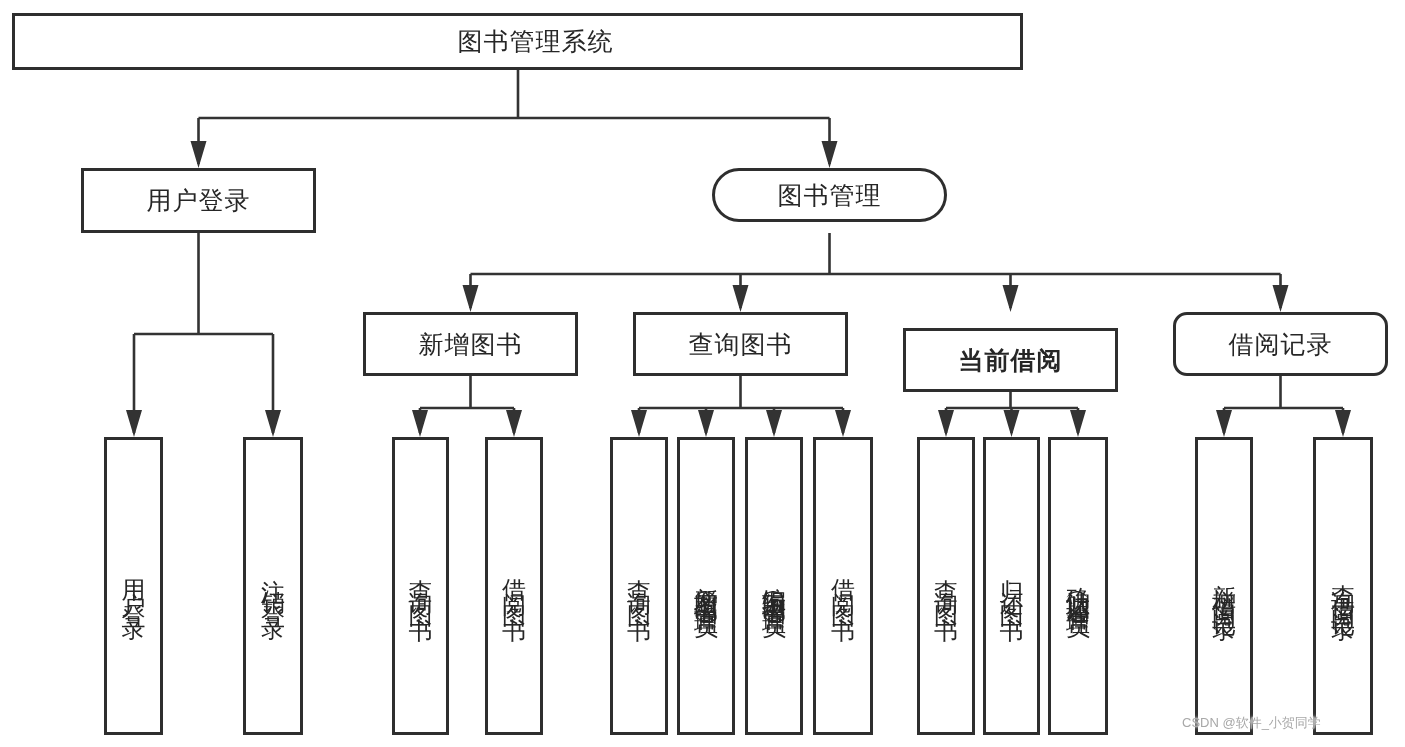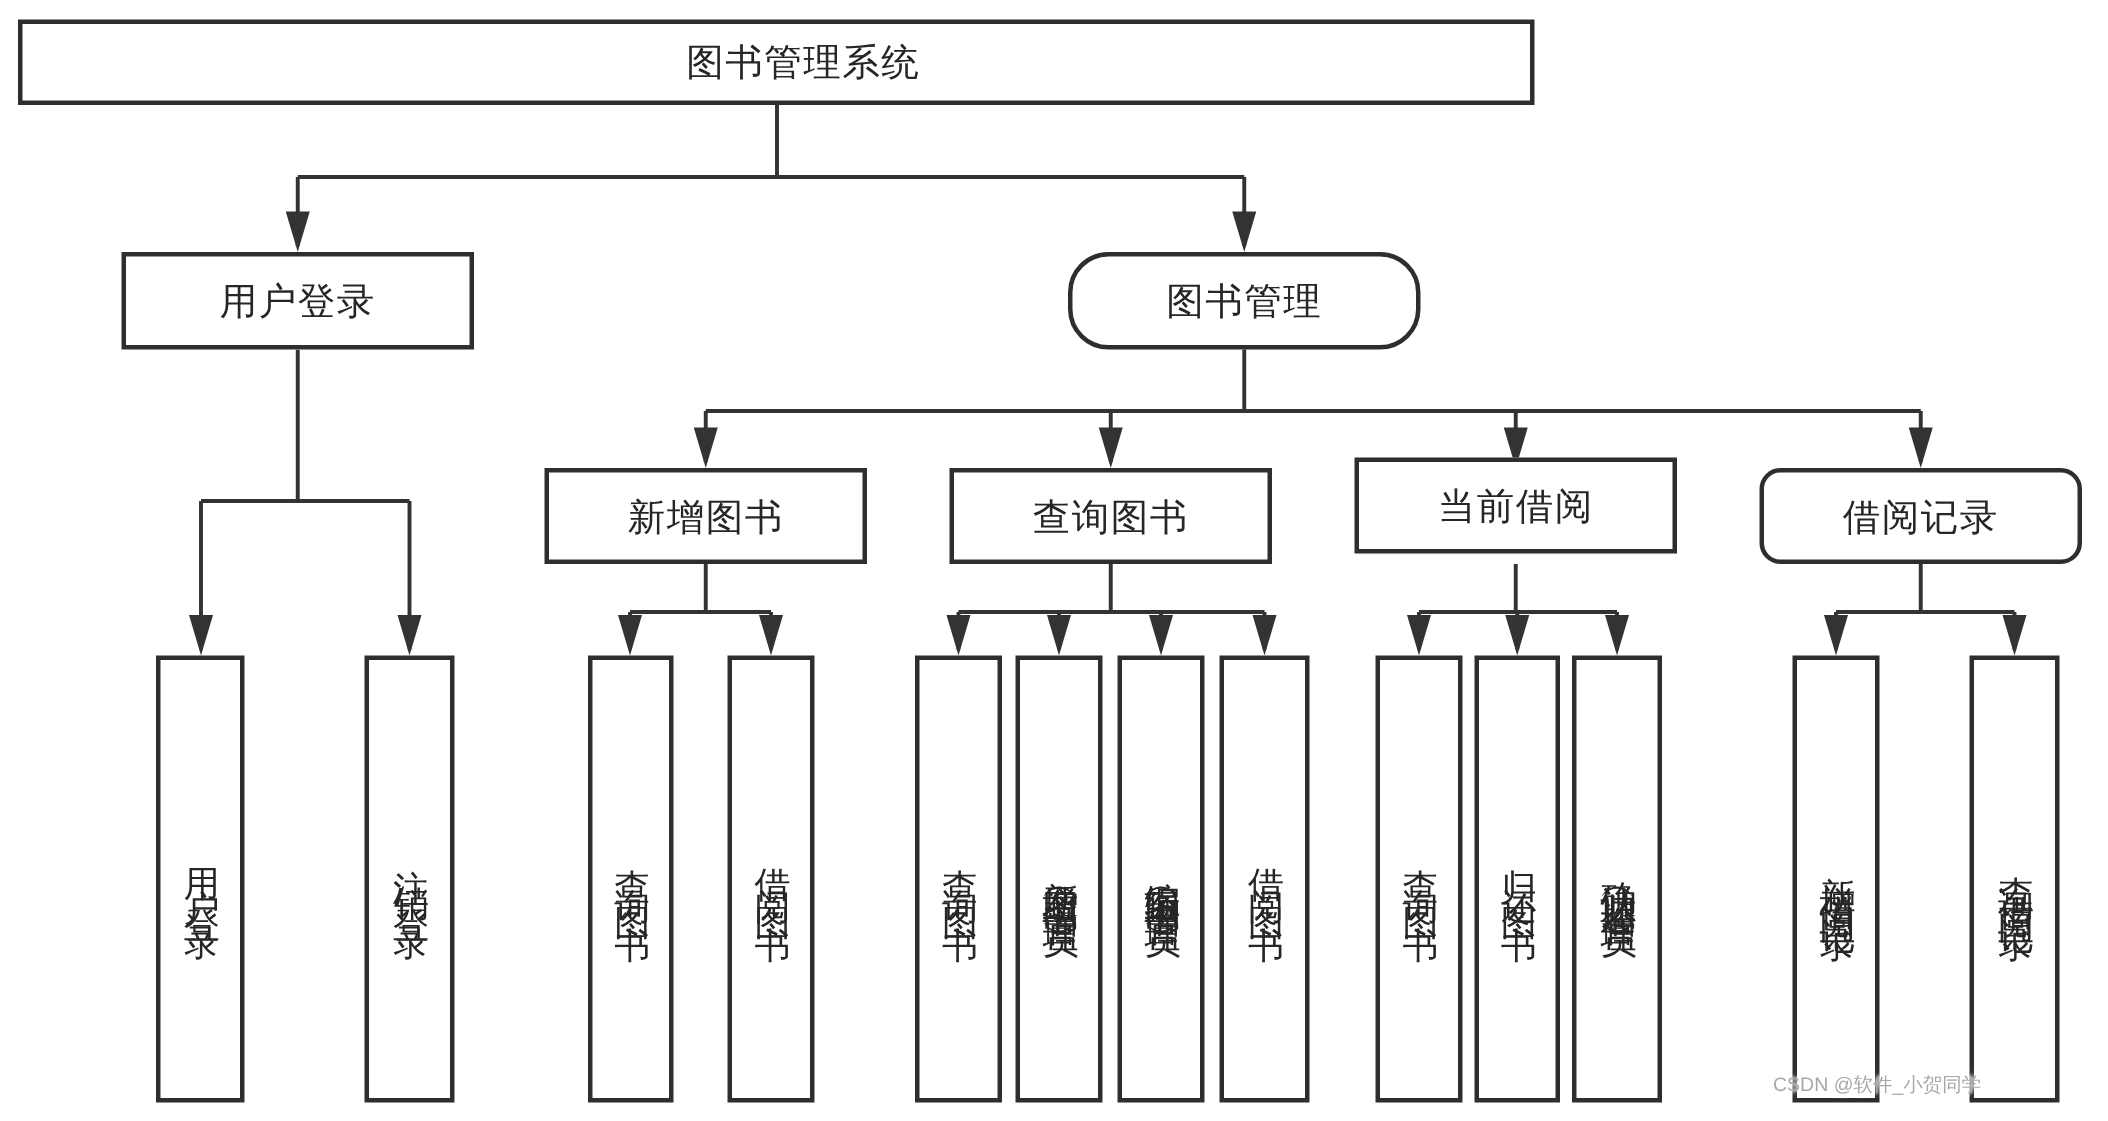--- a/index.html
+++ b/index.html
@@ -73,25 +73,25 @@
       M134,437 l-8,-27 h16 z    M273,437 l-8,-27 h16 z
       M420,437 l-8,-27 h16 z    M514,437 l-8,-27 h16 z
       M639,437 l-8,-27 h16 z    M706,437 l-8,-27 h16 z    M774,437 l-8,-27 h16 z    M843,437 l-8,-27 h16 z
       M946,437 l-8,-27 h16 z    M1011.5,437 l-8,-27 h16 z M1078,437 l-8,-27 h16 z
       M1224,437 l-8,-27 h16 z   M1343,437 l-8,-27 h16 z"></path>
   </svg>
 
   <div class="node h-node" style="left:12px;top:13px;width:1011px;height:57px;padding-left:36px;">图书管理系统</div>
 
   <div class="node h-node" style="left:81px;top:168px;width:235px;height:65px;">用户登录</div>
-  <div class="node h-node" style="left:712px;top:168px;width:235px;height:65px;border-radius:27px;">图书管理</div>
+  <div class="node h-node" style="left:712px;top:168px;width:235px;height:54px;border-radius:27px;">图书管理</div>
 
   <div class="node h-node" style="left:363px;top:312px;width:215px;height:64px;">新增图书</div>
   <div class="node h-node" style="left:633px;top:312px;width:215px;height:64px;">查询图书</div>
-  <div class="node h-node" style="left:903px;top:305px;width:215px;height:64px;">当前借阅</div>
+  <div class="node h-node" style="left:903px;top:328px;width:215px;height:64px;font-weight:bold;">当前借阅</div>
   <div class="node h-node" style="left:1173px;top:312px;width:215px;height:64px;border-radius:14px;">借阅记录</div>
 
   <div class="node v-node" style="left:104px;top:437px;width:59px;height:298px;">
     <span class="vtext">用户登录</span>
   </div>
   <div class="node v-node" style="left:243px;top:437px;width:60px;height:298px;">
     <span class="vtext">注销登录</span>
   </div>
 
   <div class="node v-node" style="left:392px;top:437px;width:57px;height:298px;">

